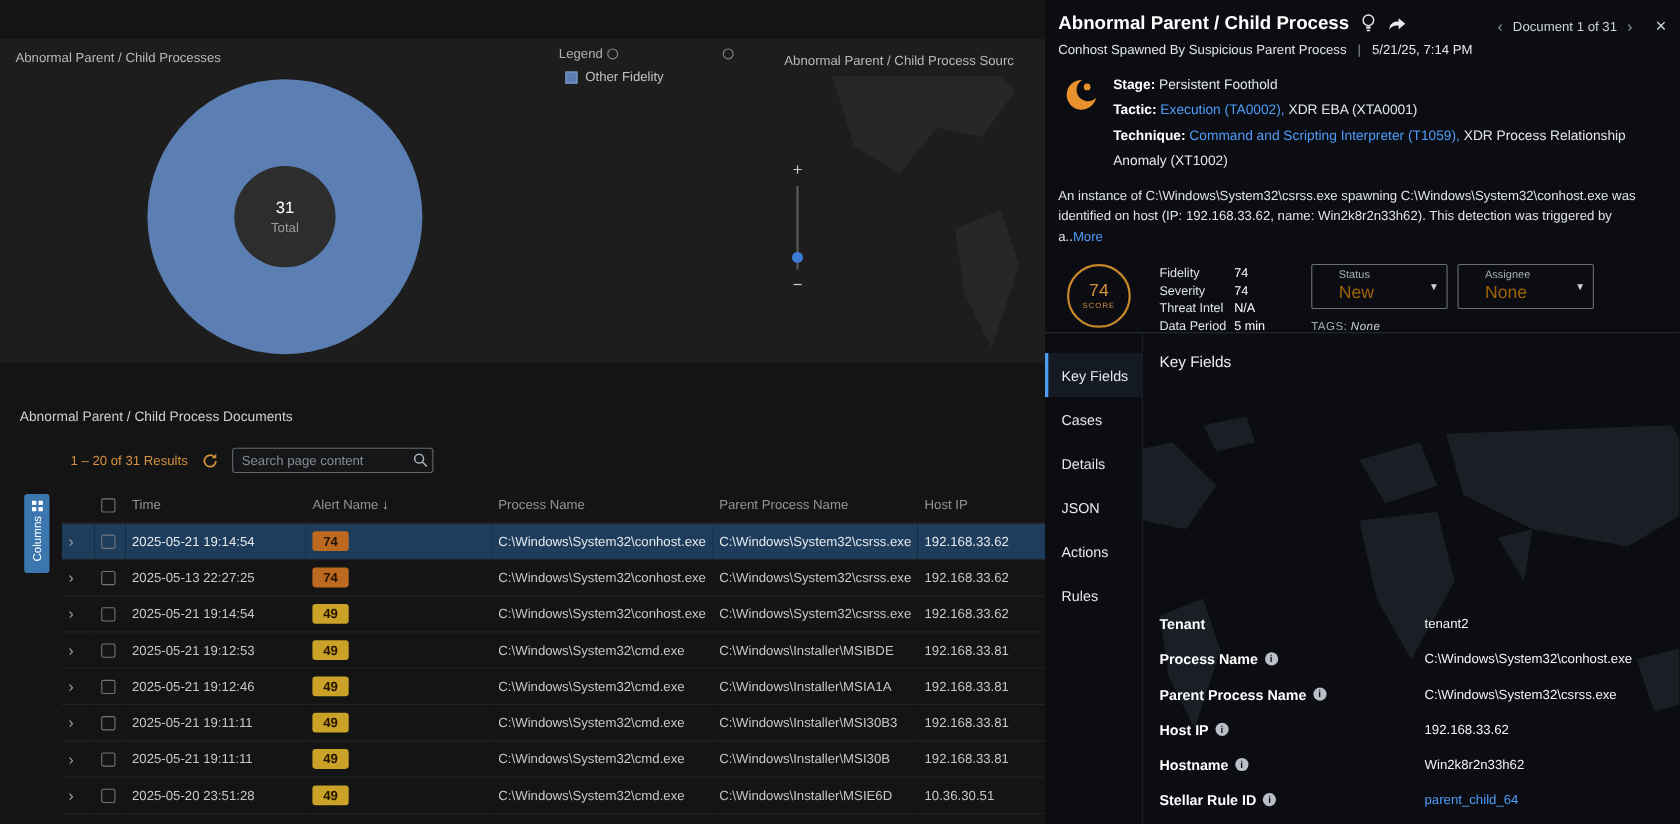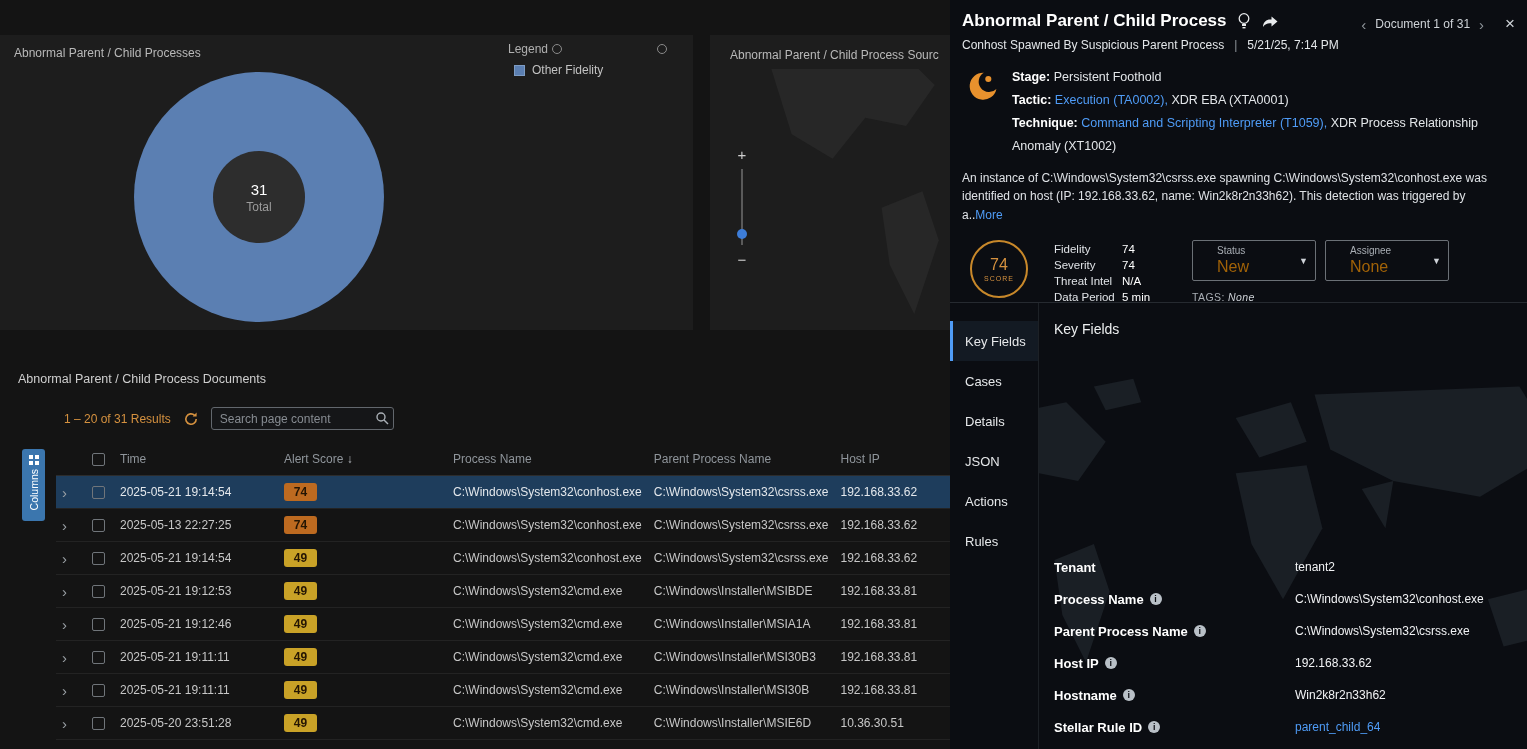--- a/index.html
+++ b/index.html
@@ -1,21 +1,21 @@
 <!DOCTYPE html>
 <html><head>
 <meta charset="utf-8">
 <style>
   * { margin:0; padding:0; box-sizing:border-box; }
   html,body { background:#0b0b0b; }
   .app { position:relative; width:1527px; height:749px; background:#141414;
          font-family:"Liberation Sans", sans-serif; overflow:hidden; color:#c7c7c7; }
 
   
-  .top-row { position:absolute; top:35px; left:0; right:0; height:295px; display:flex; gap:17px; }
+  .top-row { position:absolute; top:35px; left:0; right:0; height:295px; display:flex; }
   .panel { background:#1d1d1d; position:relative; }
   .donut-panel { width:693px; }
   .map-panel { flex:1; }
   .panel-title { font-size:12px; color:#b9b9b9; }
   .dp-header { padding:8px 14px; }
   .legend { position:absolute; left:508px; top:7px; font-size:12px; color:#b0b0b0; }
   .legend-head { display:flex; align-items:center; gap:4px; }
   .legend-gear { width:10px; height:10px; border:1.5px solid #8a8a8a; border-radius:50%; display:inline-block; }
   .legend-item { margin-top:7px; display:flex; gap:7px; align-items:center; padding-left:6px; color:#c2c2c2; }
   .swatch { width:11px; height:11px; background:#5b7fb2; border:1px solid #7d9cc4; }
@@ -207,21 +207,21 @@
         <col style="width:167px">
         <col style="width:166px">
         <col>
     </colgroup>
     <thead>
       <tr>
         <th></th>
         <th><span class="cb"></span></th>
         <th><span>Time</span></th>
         <th>
-          <span>Alert Score</span>
+          <span>Alert Name</span>
           <span class="sort-arrow">↓</span>
         </th>
         <th><span>Process Name</span></th>
         <th><span>Parent Process Name</span></th>
         <th><span>Host IP</span></th>
         <th><span>Hostname</span></th>
       </tr>
     </thead>
     <tbody>
         <tr class="selected">

